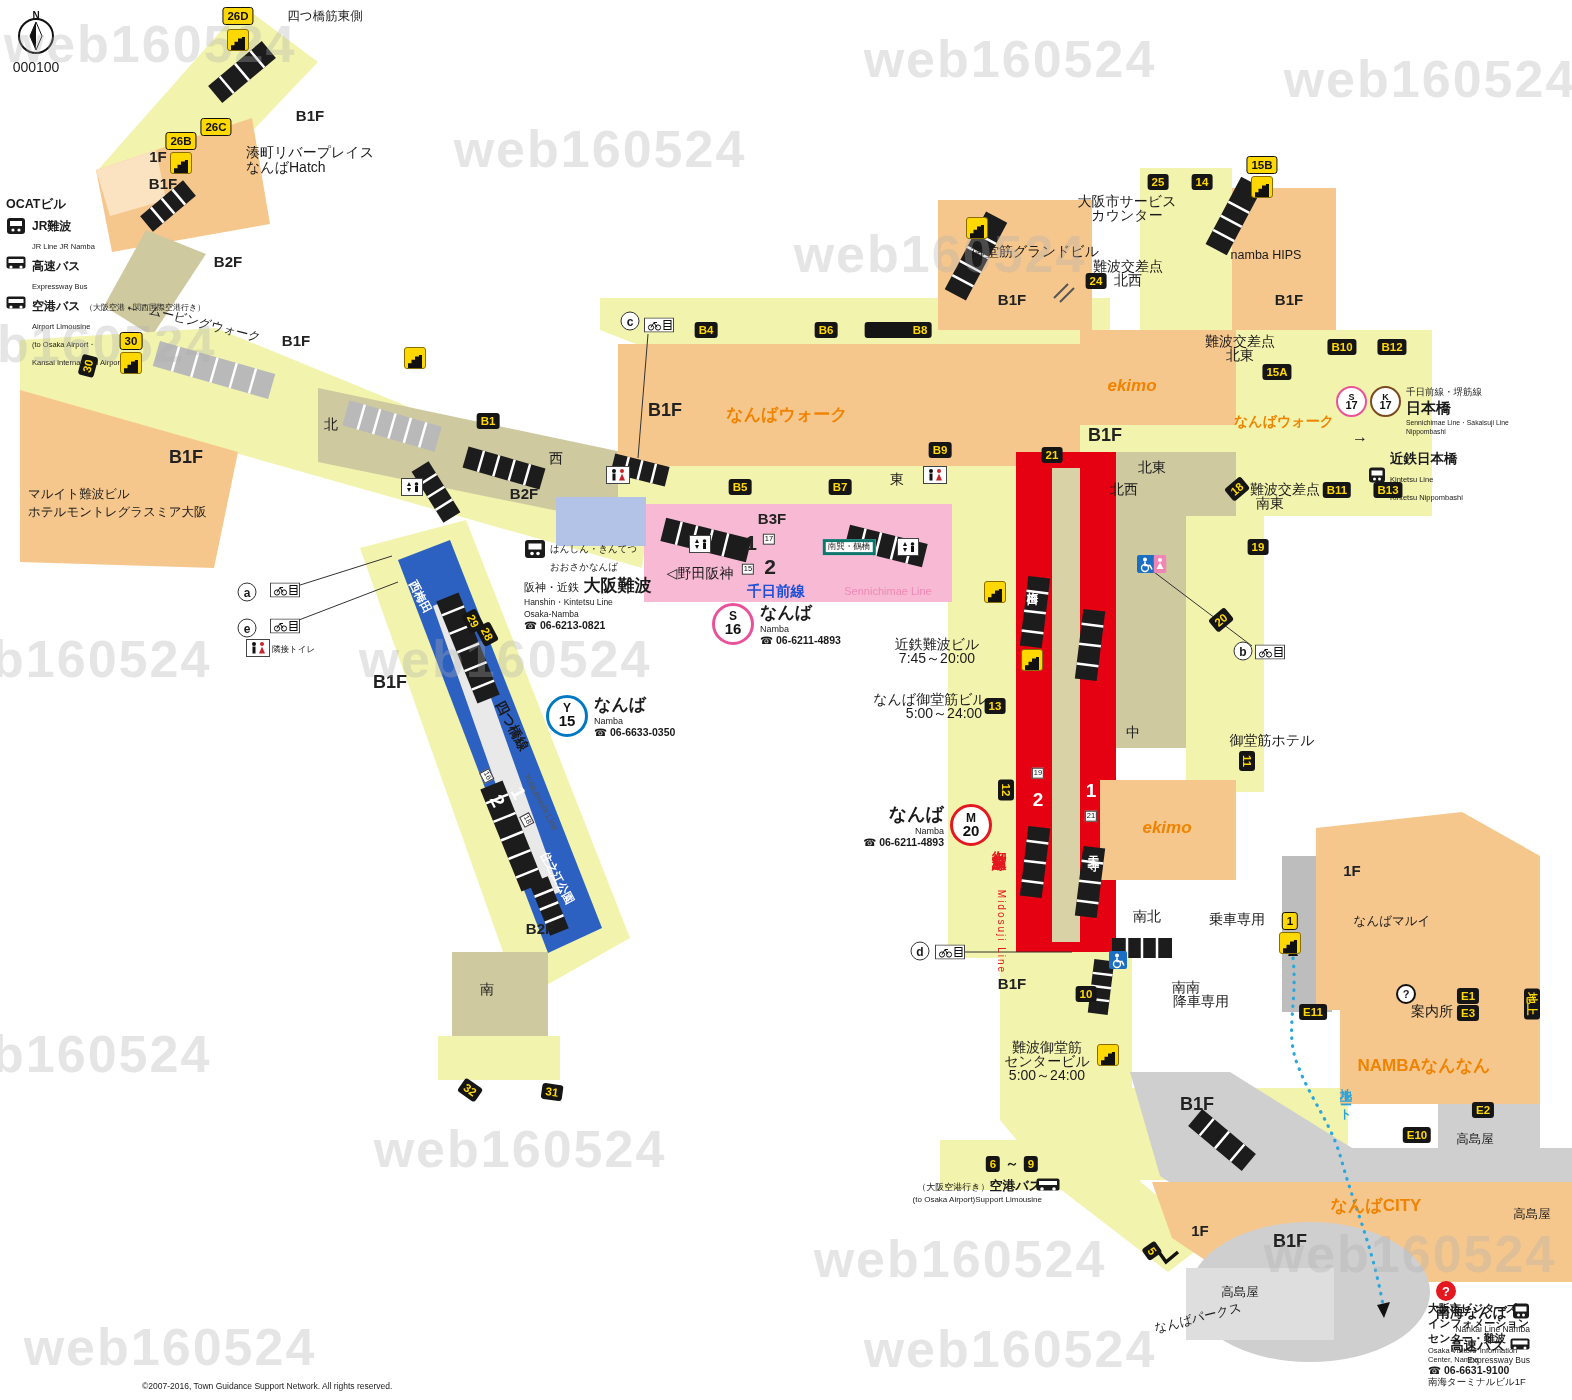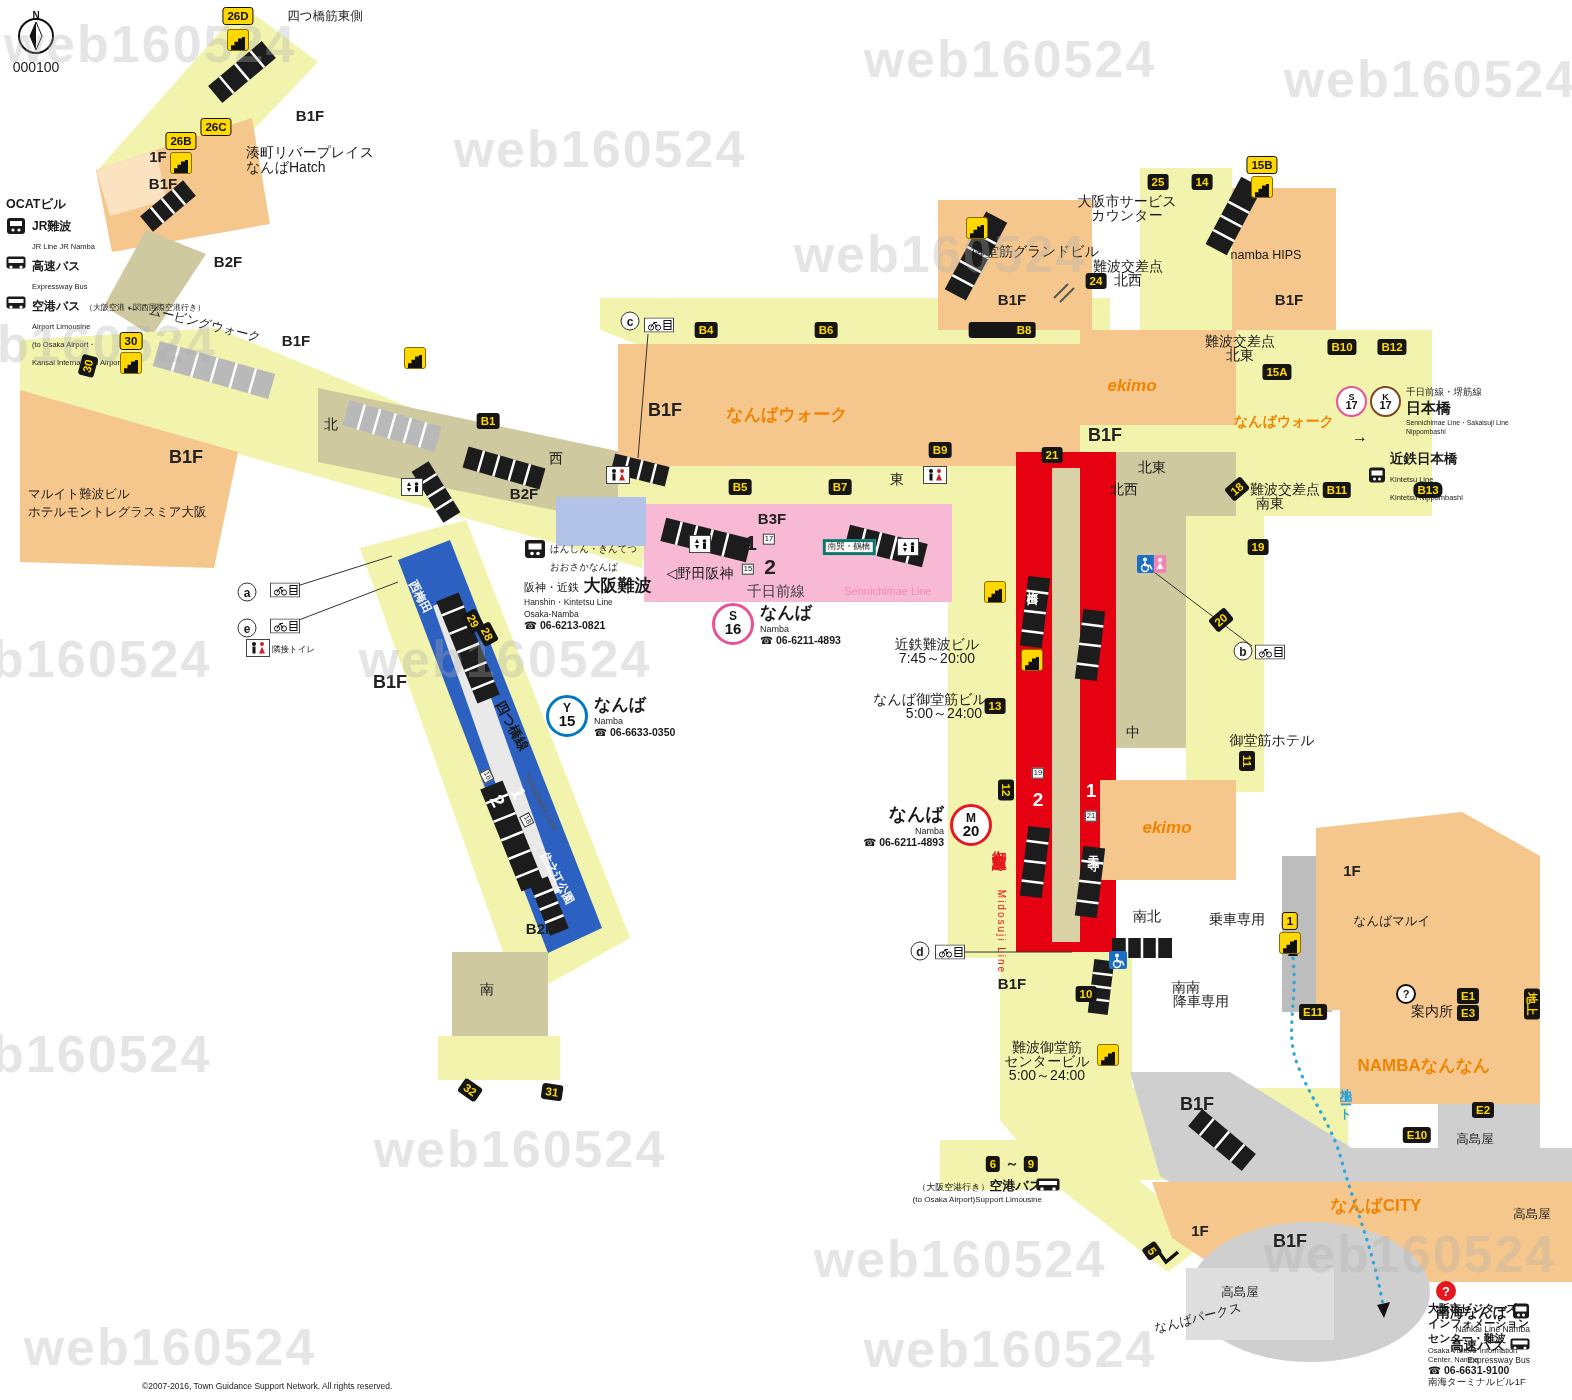--- a/index.html
+++ b/index.html
@@ -13,21 +13,21 @@
   .c-small{font-size:14px}
   .c-med{font-size:12.5px}
   .c-med-b{font-size:12.5px;font-weight:bold}
   .c-bold-md{font-size:13.5px;font-weight:bold}
   .c-name{font-size:16px;font-weight:bold}
   .c-floor{font-size:15px;font-weight:bold;color:#222}
   .c-floor-lg{font-size:18px;font-weight:bold;color:#222}
   .c-orange{color:#f08300;font-weight:bold;font-size:14px}
   .c-orange-lg{color:#f08300;font-weight:bold;font-size:17px}
   .c-ekimo{color:#f08300;font-weight:bold;font-size:17px;font-style:italic}
-  .c-pink{color:#404040;font-weight:normal;font-size:14.5px}
+  .c-pink{color:#1d4ed8;font-weight:bold;font-size:14.5px}
   .c-pink-sm{color:#ef8ab7;font-size:11px}
   .c-red{color:#e5171f;font-weight:bold;font-size:14.5px}
   .c-red-sm{color:#e5171f;font-size:10px}
   .c-blue{color:#29a3dc;font-weight:bold;font-size:12px}
   .c-plat{color:#fff;font-weight:bold;font-size:19px}
   .c-plat-dk{color:#222;font-weight:bold;font-size:21px}
   .c-white-sm{color:#fff;font-weight:bold;font-size:11.5px}
   .c-vert{writing-mode:vertical-rl;letter-spacing:2px}
   .c-wm{color:rgba(175,175,175,.32);font-size:52px;font-weight:bold;letter-spacing:2px}
   .c-tri{font-size:7.5px;background:#fff;border:1px solid #333;padding:0 1px;color:#111}
@@ -499,36 +499,36 @@
       <div class="badge yel" style="left: 238px; top: 16px; transform: translate(-50%, -50%);">26D</div>
       <div class="badge yel" style="left: 216px; top: 127px; transform: translate(-50%, -50%);">26C</div>
       <div class="badge yel" style="left: 181px; top: 141px; transform: translate(-50%, -50%);">26B</div>
       <div class="badge yel" style="left: 131px; top: 341px; transform: translate(-50%, -50%);">30</div>
       <div class="badge dark" style="left: 88px; top: 366px; transform: translate(-50%, -50%) rotate(-75deg);">30</div>
       <div class="badge yel" style="left: 1262px; top: 165px; transform: translate(-50%, -50%);">15B</div>
       <div class="badge yel" style="left: 1290px; top: 921px; transform: translate(-50%, -50%);">1</div>
       <div class="badge dark" style="left: 488px; top: 421px; transform: translate(-50%, -50%);">B1</div>
       <div class="badge dark" style="left: 706px; top: 330px; transform: translate(-50%, -50%);">B4</div>
       <div class="badge dark" style="left: 826px; top: 330px; transform: translate(-50%, -50%);">B6</div>
-      <div class="badge dark" style="left: 1002px; top: 330px; transform: translate(-50%, -50%); padding-left: 48px;">B8</div>
+      <div class="badge dark" style="left: 898px; top: 330px; transform: translate(-50%, -50%); padding-left: 48px;">B8</div>
       <div class="badge dark" style="left: 740px; top: 487px; transform: translate(-50%, -50%);">B5</div>
       <div class="badge dark" style="left: 840px; top: 487px; transform: translate(-50%, -50%);">B7</div>
       <div class="badge dark" style="left: 940px; top: 450px; transform: translate(-50%, -50%);">B9</div>
       <div class="badge dark" style="left: 473px; top: 621px; transform: translate(-50%, -50%) rotate(62deg);">29</div>
       <div class="badge dark" style="left: 487px; top: 634px; transform: translate(-50%, -50%) rotate(62deg);">28</div>
       <div class="badge dark" style="left: 552px; top: 1092px; transform: translate(-50%, -50%) rotate(8deg);">31</div>
       <div class="badge dark" style="left: 470px; top: 1090px; transform: translate(-50%, -50%) rotate(35deg);">32</div>
       <div class="badge dark" style="left: 1158px; top: 182px; transform: translate(-50%, -50%);">25</div>
       <div class="badge dark" style="left: 1202px; top: 182px; transform: translate(-50%, -50%);">14</div>
       <div class="badge dark" style="left: 1096px; top: 281px; transform: translate(-50%, -50%);">24</div>
       <div class="badge dark" style="left: 1277px; top: 372px; transform: translate(-50%, -50%);">15A</div>
       <div class="badge dark" style="left: 1342px; top: 347px; transform: translate(-50%, -50%);">B10</div>
       <div class="badge dark" style="left: 1392px; top: 347px; transform: translate(-50%, -50%);">B12</div>
       <div class="badge dark" style="left: 1337px; top: 490px; transform: translate(-50%, -50%);">B11</div>
-      <div class="badge dark" style="left: 1428px; top: 490px; transform: translate(-50%, -50%); border-radius: 6px;">B13</div>
+      <div class="badge dark" style="left: 1388px; top: 490px; transform: translate(-50%, -50%);">B13</div>
       <div class="badge dark" style="left: 1237px; top: 489px; transform: translate(-50%, -50%) rotate(-40deg);">18</div>
       <div class="badge dark" style="left: 1052px; top: 455px; transform: translate(-50%, -50%);">21</div>
       <div class="badge dark" style="left: 1258px; top: 547px; transform: translate(-50%, -50%);">19</div>
       <div class="badge dark" style="left: 1221px; top: 620px; transform: translate(-50%, -50%) rotate(-40deg);">20</div>
       <div class="badge dark" style="left: 995px; top: 706px; transform: translate(-50%, -50%);">13</div>
       <div class="badge dark" style="left: 1006px; top: 790px; transform: translate(-50%, -50%) rotate(90deg);">12</div>
       <div class="badge dark" style="left: 1247px; top: 761px; transform: translate(-50%, -50%) rotate(90deg);">11</div>
       <div class="badge dark" style="left: 1086px; top: 994px; transform: translate(-50%, -50%);">10</div>
       <div class="badge dark" style="left: 1313px; top: 1012px; transform: translate(-50%, -50%);">E11</div>
       <div class="badge dark" style="left: 1468px; top: 996px; transform: translate(-50%, -50%);">E1</div>

